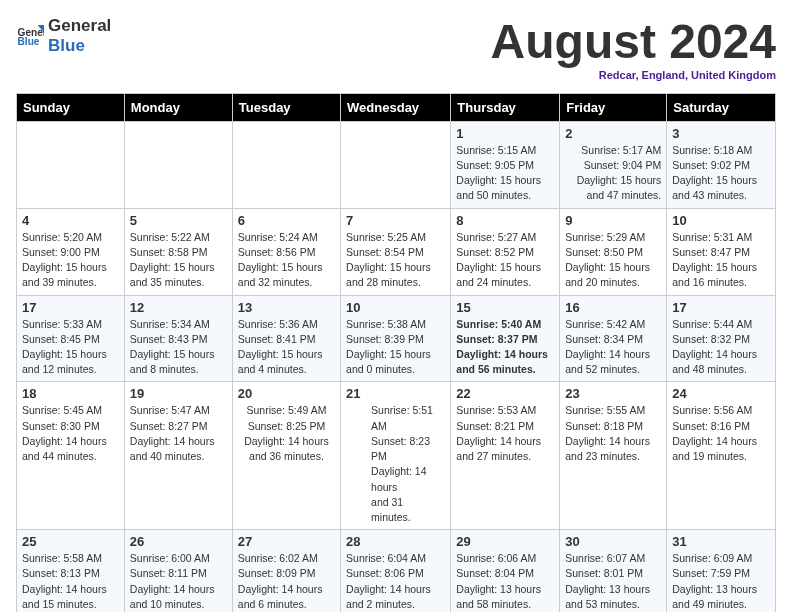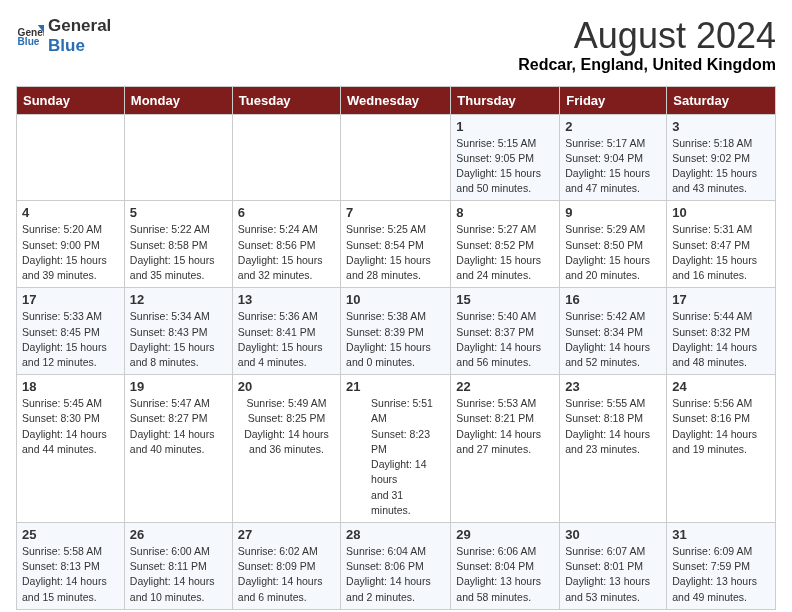--- a/index.html
+++ b/index.html
@@ -22,37 +22,37 @@
       gap: 4px;
     }
     .logo-icon {
       width: 28px;
       height: 28px;
     }
     .title-area {
       text-align: right;
     }
     .month-title {
-      font-size: 36px;
-      font-weight: normal;
+      font-size: 48px;
+      font-weight: bold;
       color: #333;
       line-height: 1.1;
     }
     .location-title {
-      font-size: 16px;
-      color: #000000;
+      font-size: 11px;
+      color: #4c1d95;
       font-weight: bold;
     }
     table {
       width: 100%;
       border-collapse: collapse;
       font-size: 11px;
     }
     thead tr th {
-      background-color: #7f1d1d;
+      background-color: #000000;
       color: #fff;
       text-align: left;
       padding: 6px 6px;
       font-size: 13px;
       font-weight: bold;
       border: 1px solid #ccc;
     }
     tbody tr td {
       border: 1px solid #ccc;
       vertical-align: top;
@@ -124,21 +124,21 @@
         <td class="empty-cell"></td>
         <td>
           <span class="day-number">1</span>
           <div class="day-info" style="white-space: pre-line;">Sunrise: 5:15 AM
 Sunset: 9:05 PM
 Daylight: 15 hours
 and 50 minutes.</div>
         </td>
         <td>
           <span class="day-number">2</span>
-          <div class="day-info" style="white-space: pre-line;">Sunrise: 5:17 AM
+          <div class="day-info" style="white-space: pre-line; text-align: right;">Sunrise: 5:17 AM
 Sunset: 9:04 PM
 Daylight: 15 hours
 and 47 minutes.</div>
         </td>
         <td>
           <span class="day-number">3</span>
           <div class="day-info" style="white-space: pre-line;">Sunrise: 5:18 AM
 Sunset: 9:02 PM
 Daylight: 15 hours
 and 43 minutes.</div>
@@ -219,21 +219,21 @@
         </td>
         <td>
           <span class="day-number">10</span>
           <div class="day-info" style="white-space: pre-line;">Sunrise: 5:38 AM
 Sunset: 8:39 PM
 Daylight: 15 hours
 and 0 minutes.</div>
         </td>
         <td>
           <span class="day-number">15</span>
-          <div class="day-info" style="white-space: pre-line;">Sunrise: 5:40 AM
+          <div class="day-info" style="white-space: pre-line; font-weight: bold;">Sunrise: 5:40 AM
 Sunset: 8:37 PM
 Daylight: 14 hours
 and 56 minutes.</div>
         </td>
         <td>
           <span class="day-number">16</span>
           <div class="day-info" style="white-space: pre-line;">Sunrise: 5:42 AM
 Sunset: 8:34 PM
 Daylight: 14 hours
 and 52 minutes.</div>

